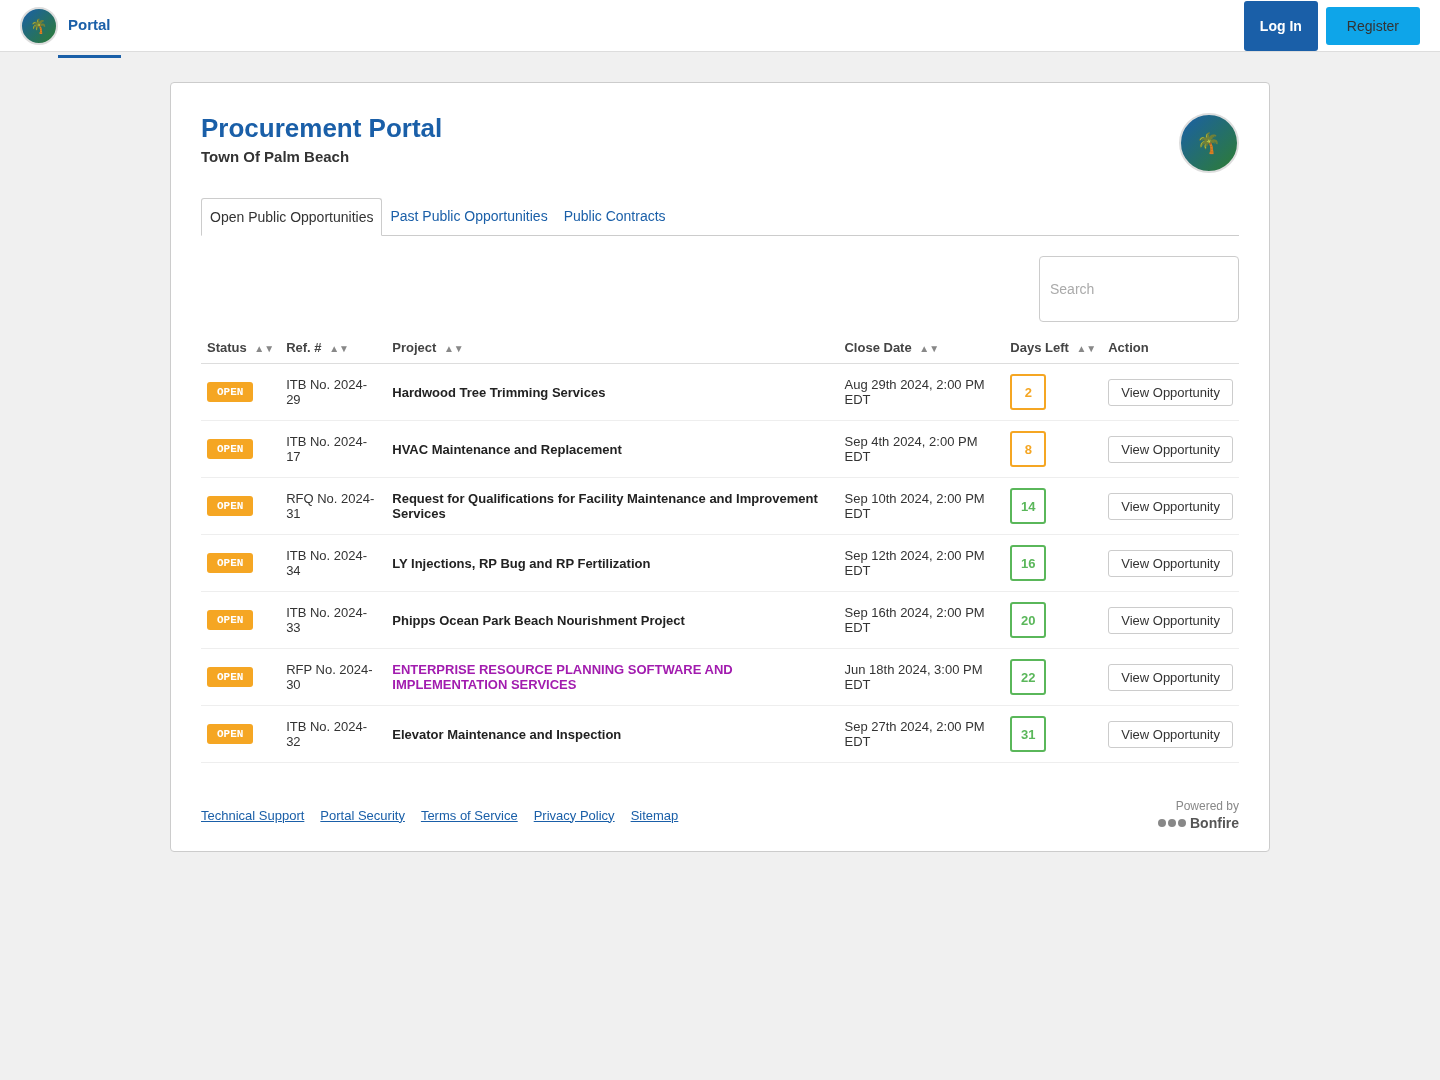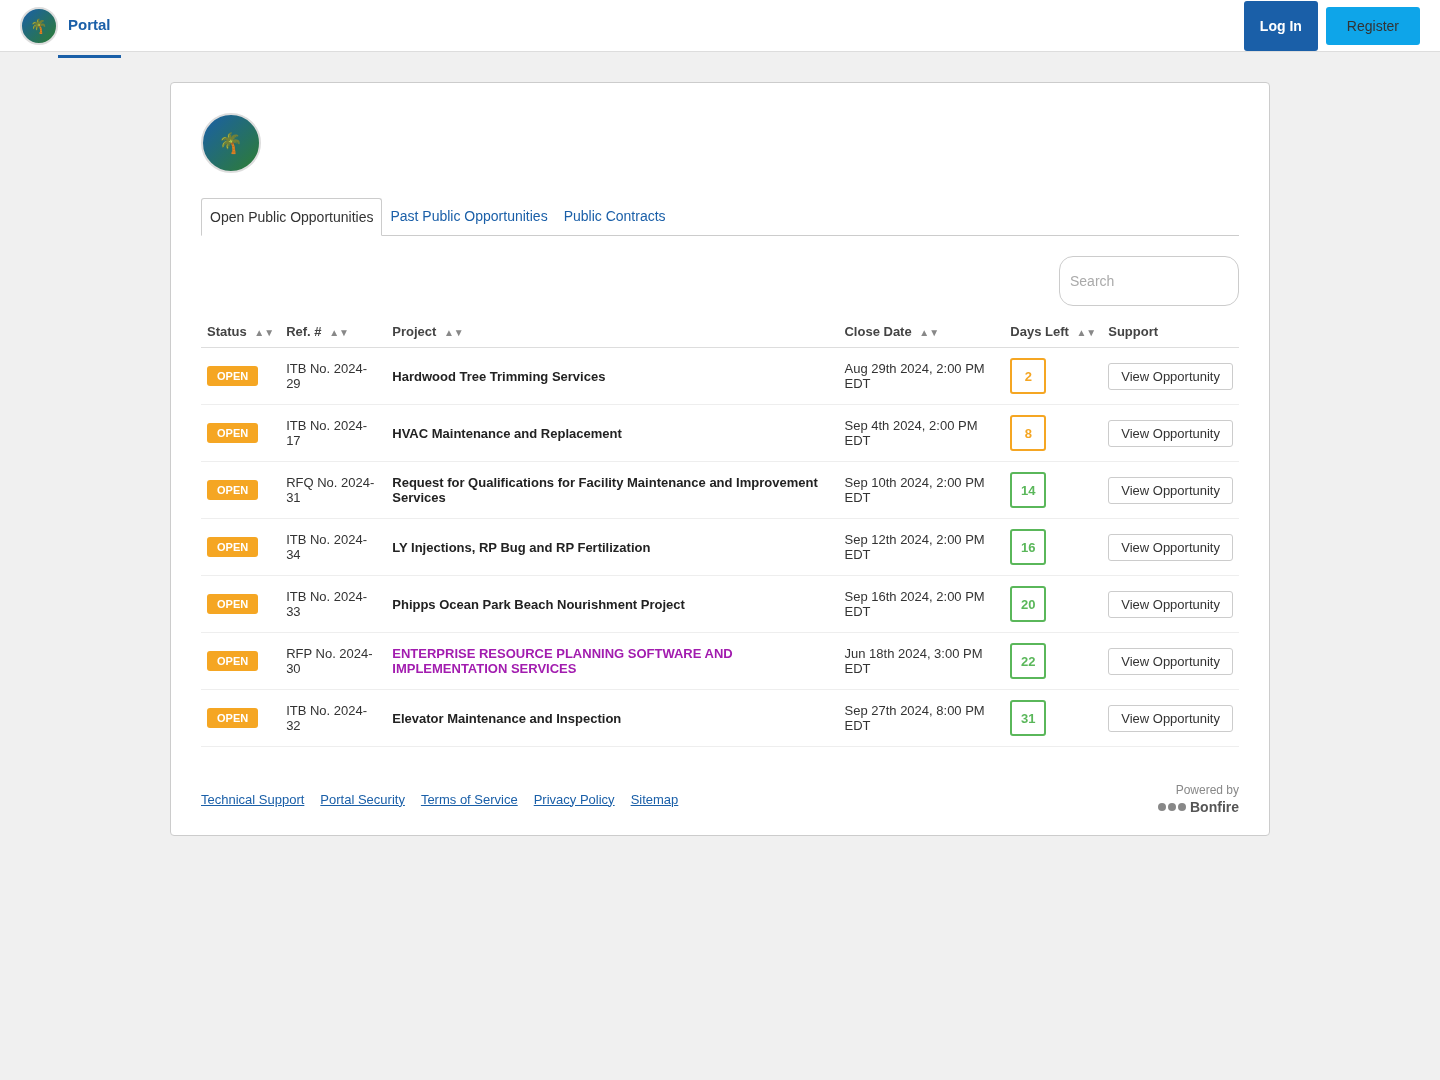--- a/index.html
+++ b/index.html
@@ -115,24 +115,24 @@
     }
 
     
     .table-toolbar {
       display: flex;
       justify-content: flex-end;
       margin-bottom: 10px;
     }
     .search-input {
       border: 1px solid #ccc;
-      border-radius: 14px;
-      padding: 16px 10px;
-      font-size: 14px;
-      width: 180px;
+      border-radius: 4px;
+      padding: 24px 10px;
+      font-size: 14px;
+      width: 200px;
       color: #aaa;
       outline: none;
     }
     .search-input::placeholder { color: #aaa; }
 
     
     .data-table {
       width: 100%;
       border-collapse: collapse;
       font-size: 13px;
@@ -158,20 +158,21 @@
       vertical-align: middle;
     }
     .status-badge {
       background: #f5a623;
       color: #fff;
       font-size: 11px;
       font-weight: bold;
       padding: 4px 10px;
       border-radius: 3px;
       display: inline-block;
+      font-family: Liberation Mono, monospace;
     }
     .days-badge {
       display: inline-flex;
       align-items: center;
       justify-content: center;
       border: 2px solid #f5a623;
       color: #f5a623;
       font-weight: bold;
       font-size: 13px;
       width: 36px;
@@ -275,20 +276,24 @@
   <div class="nav-right">
     <button class="btn-login">Log In</button>
     <button class="btn-register">Register</button>
   </div>
 </div>
 
 <div class="page-wrapper">
   <div class="card">
 
     <div class="portal-header">
+      <div>
+        <div class="portal-title">Procurement Portal</div>
+        <div class="portal-subtitle">Town Of Palm Beach</div>
+      </div>
       <div class="seal-circle">🌴</div>
     </div>
 
     <div class="tabs">
       <button class="tab active">Open Public Opportunities</button>
       <button class="tab">Past Public Opportunities</button>
       <button class="tab">Public Contracts</button>
     </div>
 
     <div class="table-toolbar">
@@ -296,21 +301,21 @@
     </div>
 
     <table class="data-table">
       <thead>
         <tr>
           <th>Status <span class="sort-icon">▲▼</span></th>
           <th>Ref. # <span class="sort-icon">▲▼</span></th>
           <th>Project <span class="sort-icon">▲▼</span></th>
           <th>Close Date <span class="sort-icon">▲▼</span></th>
           <th>Days Left <span class="sort-icon">▲▼</span></th>
-          <th>Support</th>
+          <th>Action</th>
         </tr>
       </thead>
       <tbody id="table-body">
       <tr>
             <td><span class="status-badge">OPEN</span></td>
             <td>ITB No. 2024-29</td>
             <td style="font-weight: 700; color: rgb(34, 34, 34);">Hardwood Tree Trimming Services</td>
             <td>Aug 29th 2024, 2:00 PM EDT</td>
             <td><span class="days-badge">2</span></td>
             <td><button class="btn-view">View Opportunity</button></td>
@@ -352,21 +357,21 @@
             <td>RFP No. 2024-30</td>
             <td style="font-weight: 700; color: #a21caf;">ENTERPRISE RESOURCE PLANNING SOFTWARE AND IMPLEMENTATION SERVICES</td>
             <td>Jun 18th 2024, 3:00 PM EDT</td>
             <td><span class="days-badge green">22</span></td>
             <td><button class="btn-view">View Opportunity</button></td>
           </tr>
           <tr>
             <td><span class="status-badge">OPEN</span></td>
             <td>ITB No. 2024-32</td>
             <td style="font-weight: 700; color: rgb(34, 34, 34);">Elevator Maintenance and Inspection</td>
-            <td>Sep 27th 2024, 8:00 PM EDT</td>
+            <td>Sep 27th 2024, 2:00 PM EDT</td>
             <td><span class="days-badge green">31</span></td>
             <td><button class="btn-view">View Opportunity</button></td>
           </tr>
         </tbody>
     </table>
 
     <div class="card-footer">
       <div class="footer-links" id="footer-links">
           <a class="footer-link" href="#">Technical Support</a>
           <a class="footer-link" href="#">Portal Security</a>

